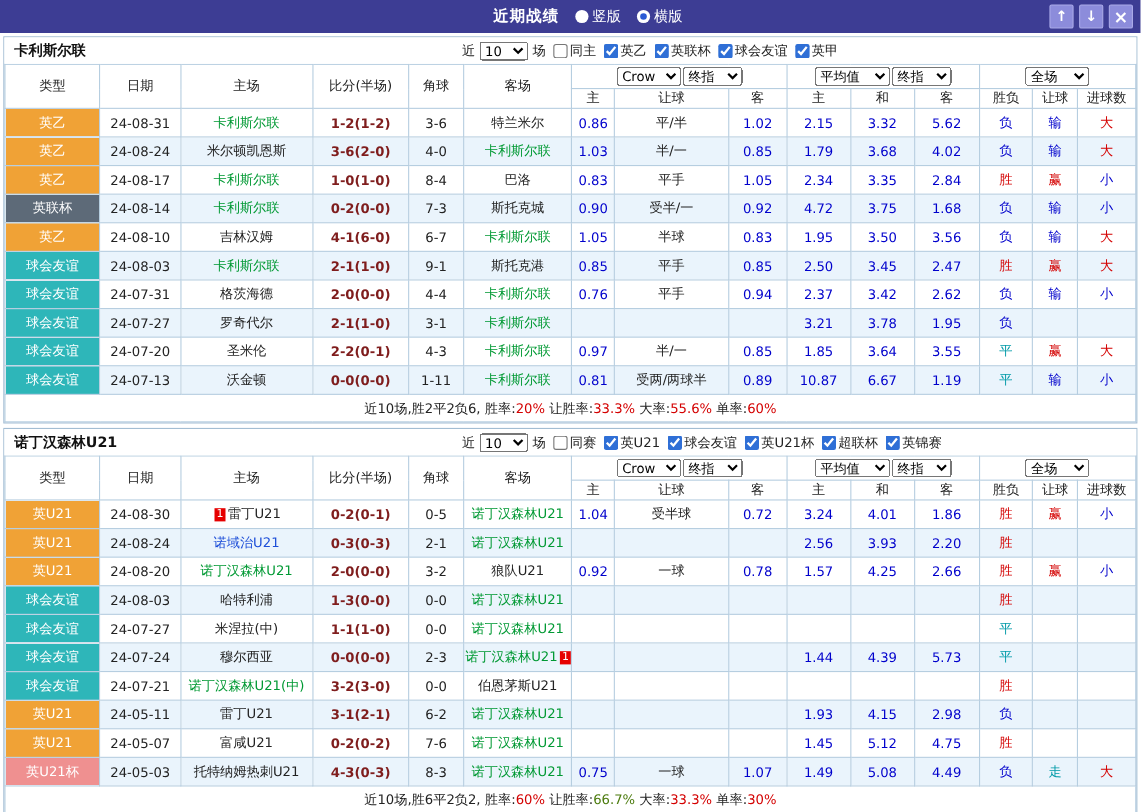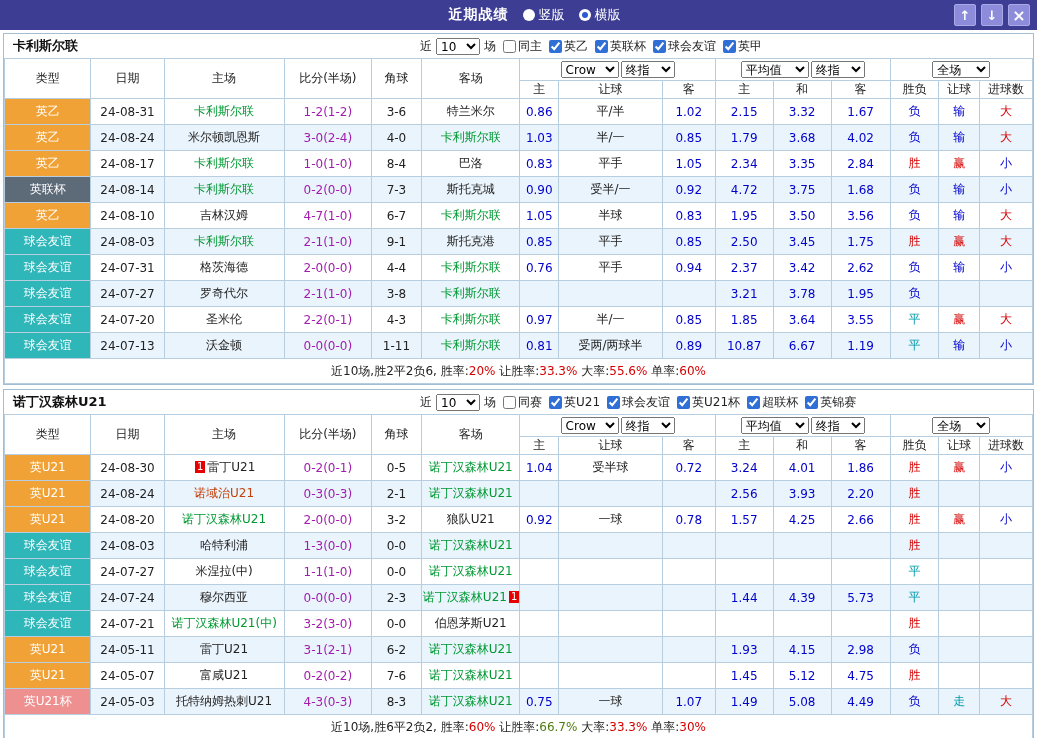--- a/index.html
+++ b/index.html
@@ -46,21 +46,21 @@
   select { font-size: 12px; font-family: inherit; height: 17px; padding: 0; margin: 0 1px; }
   
   table { width: 100%; border-collapse: collapse; table-layout: fixed; padding-left: 18px; }
   th, td { border: 1px solid #b6cee0; text-align: center; overflow: hidden; white-space: nowrap; padding: 0 1px; }
   thead th { font-weight: normal; background: #fff; height: 22px; font-size: 12px; }
   thead tr.h2 th { height: 18px; }
   .dd-cell select { vertical-align: middle; }
   tbody td { height: 26px; }
   tbody tr:nth-child(even) { background: #eaf4fc; }
   .lg-cell { color: #fff; }
-  .score { color: #a21caf; }
+  .score { color: #7f1d1d; font-weight: bold; }
   .num { color: #0000cc; }
   .team-link { cursor: pointer; }
   .rbadge {
     display: inline-block; background: #e60000; color: #fff;
     font-size: 10px; line-height: 12px; height: 12px; min-width: 8px;
     padding: 0 2px; margin: 0 2px; vertical-align: 1px;
   }
   tfoot td { height: 25px; background: #fff; font-size: 12px; }
 </style>
 </head>
@@ -169,30 +169,30 @@
             <td>24-08-31</td>
             <td><span class="team-link" style="color:#009933">卡利斯尔联</span></td>
             <td class="score">1-2(1-2)</td>
             <td>3-6</td>
             <td><span class="team-link" style="color:#222222">特兰米尔</span></td>
             <td class="num">0.86</td>
             <td>平/半</td>
             <td class="num">1.02</td>
             <td class="num">2.15</td>
             <td class="num">3.32</td>
-            <td class="num">1.67</td>
+            <td class="num">5.62</td>
             <td style="color:#0000cc">负</td>
             <td style="color:#0000cc">输</td>
             <td style="color:#d40000">大</td>
           </tr>
           <tr>
             <td class="lg-cell" style="background:#f0a236">英乙</td>
             <td>24-08-24</td>
             <td><span class="team-link" style="color:#222222">米尔顿凯恩斯</span></td>
-            <td class="score">3-0(2-4)</td>
+            <td class="score">3-6(2-0)</td>
             <td>4-0</td>
             <td><span class="team-link" style="color:#009933">卡利斯尔联</span></td>
             <td class="num">1.03</td>
             <td>半/一</td>
             <td class="num">0.85</td>
             <td class="num">1.79</td>
             <td class="num">3.68</td>
             <td class="num">4.02</td>
             <td style="color:#0000cc">负</td>
             <td style="color:#0000cc">输</td>
@@ -229,21 +229,21 @@
             <td class="num">3.75</td>
             <td class="num">1.68</td>
             <td style="color:#0000cc">负</td>
             <td style="color:#0000cc">输</td>
             <td style="color:#0000cc">小</td>
           </tr>
           <tr>
             <td class="lg-cell" style="background:#f0a236">英乙</td>
             <td>24-08-10</td>
             <td><span class="team-link" style="color:#222222">吉林汉姆</span></td>
-            <td class="score">4-7(1-0)</td>
+            <td class="score">4-1(6-0)</td>
             <td>6-7</td>
             <td><span class="team-link" style="color:#009933">卡利斯尔联</span></td>
             <td class="num">1.05</td>
             <td>半球</td>
             <td class="num">0.83</td>
             <td class="num">1.95</td>
             <td class="num">3.50</td>
             <td class="num">3.56</td>
             <td style="color:#0000cc">负</td>
             <td style="color:#0000cc">输</td>
@@ -254,21 +254,21 @@
             <td>24-08-03</td>
             <td><span class="team-link" style="color:#009933">卡利斯尔联</span></td>
             <td class="score">2-1(1-0)</td>
             <td>9-1</td>
             <td><span class="team-link" style="color:#222222">斯托克港</span></td>
             <td class="num">0.85</td>
             <td>平手</td>
             <td class="num">0.85</td>
             <td class="num">2.50</td>
             <td class="num">3.45</td>
-            <td class="num">1.75</td>
+            <td class="num">2.47</td>
             <td style="color:#d40000">胜</td>
             <td style="color:#d40000">赢</td>
             <td style="color:#d40000">大</td>
           </tr>
           <tr>
             <td class="lg-cell" style="background:#2eb6b9">球会友谊</td>
             <td>24-07-31</td>
             <td><span class="team-link" style="color:#222222">格茨海德</span></td>
             <td class="score">2-0(0-0)</td>
             <td>4-4</td>
@@ -281,21 +281,21 @@
             <td class="num">2.62</td>
             <td style="color:#0000cc">负</td>
             <td style="color:#0000cc">输</td>
             <td style="color:#0000cc">小</td>
           </tr>
           <tr>
             <td class="lg-cell" style="background:#2eb6b9">球会友谊</td>
             <td>24-07-27</td>
             <td><span class="team-link" style="color:#222222">罗奇代尔</span></td>
             <td class="score">2-1(1-0)</td>
-            <td>3-8</td>
+            <td>3-1</td>
             <td><span class="team-link" style="color:#009933">卡利斯尔联</span></td>
             <td class="num"></td>
             <td></td>
             <td class="num"></td>
             <td class="num">3.21</td>
             <td class="num">3.78</td>
             <td class="num">1.95</td>
             <td style="color:#0000cc">负</td>
             <td style="color:#222222"></td>
             <td style="color:#222222"></td>
@@ -431,21 +431,21 @@
             <td class="num">3.24</td>
             <td class="num">4.01</td>
             <td class="num">1.86</td>
             <td style="color:#d40000">胜</td>
             <td style="color:#d40000">赢</td>
             <td style="color:#0000cc">小</td>
           </tr>
           <tr>
             <td class="lg-cell" style="background:#f0a236">英U21</td>
             <td>24-08-24</td>
-            <td><span class="team-link" style="color:#c2410c">诺域治U21</span></td>
+            <td><span class="team-link" style="color:#1d4ed8">诺域治U21</span></td>
             <td class="score">0-3(0-3)</td>
             <td>2-1</td>
             <td><span class="team-link" style="color:#009933">诺丁汉森林U21</span></td>
             <td class="num"></td>
             <td></td>
             <td class="num"></td>
             <td class="num">2.56</td>
             <td class="num">3.93</td>
             <td class="num">2.20</td>
             <td style="color:#d40000">胜</td>

